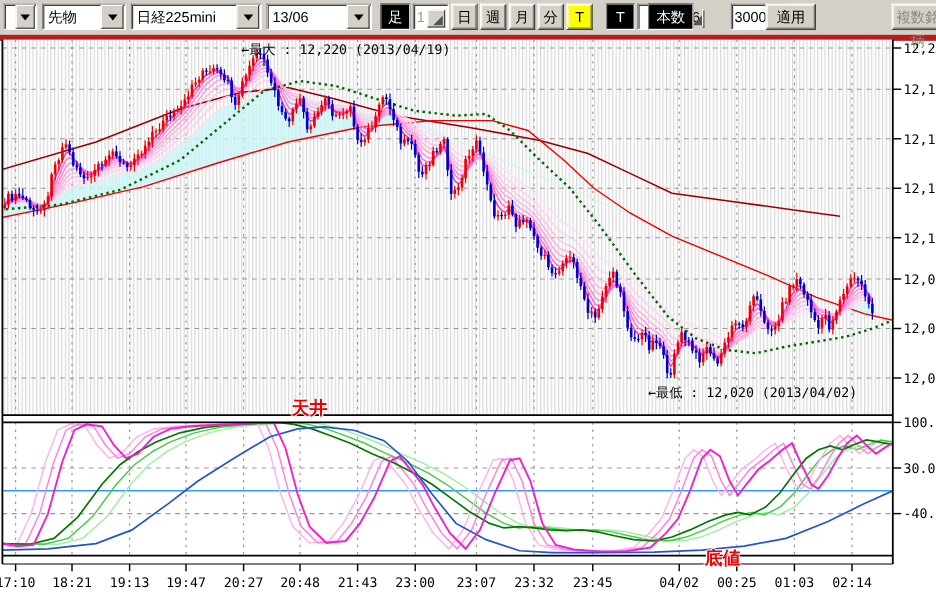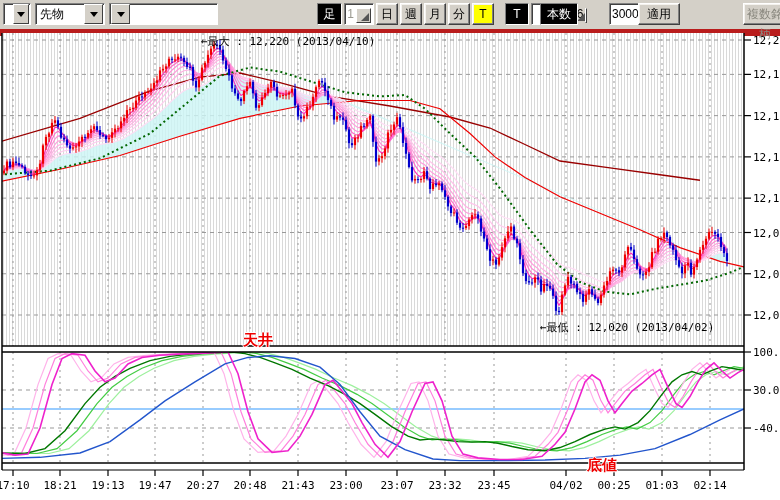--- a/index.html
+++ b/index.html
@@ -1,20 +1,20 @@
 <!DOCTYPE html>
 <html><head>
 <meta charset="utf-8">
 <style>
   html,body{margin:0;padding:0;}
   body{width:780px;height:500px;position:relative;background:#ffffff;overflow:hidden;
        font-family:"Liberation Sans",sans-serif;}
   
   .toolbar{position:absolute;left:0;top:0;width:780px;height:29px;background:#d4d0c8;
-           border-bottom:7px solid #b91c1c;}
+           border-bottom:5px solid #b91c1c;}
   .tb{position:absolute;top:3px;height:22px;box-sizing:border-box;font-size:12px;line-height:20px;}
   .combo{background:#fff;border:1px solid;border-color:#808080 #fff #fff #808080;
          box-shadow:inset 1px 1px 0 #404040;display:flex;align-items:center;}
   .combo .txt{flex:1;padding:0 4px;white-space:nowrap;overflow:hidden;color:#000;}
   .drop{width:17px;height:18px;margin:1px;background:#d4d0c8;border:1px solid;
         border-color:#fff #404040 #404040 #fff;display:flex;align-items:center;justify-content:center;}
   .arrow{width:0;height:0;border-left:4px solid transparent;border-right:4px solid transparent;
          border-top:5px solid #000;}
   .btn{background:#d4d0c8;border:1px solid;border-color:#fff #404040 #404040 #fff;
        box-shadow:inset -1px -1px 0 #808080,inset 1px 1px 0 #f4f2ee;
@@ -47,20 +47,27 @@
         <span class="arrow"></span>
       </span>
   </div>
   <div class="tb combo" style="left:35px;width:70px;">
     <span class="txt">先物</span>
     <span class="drop">
         <span class="arrow"></span>
       </span>
   </div>
   <div class="tb combo" style="left:109px;width:109px;">
+    <span class="txt">日経225mini</span>
+    <span class="drop">
+        <span class="arrow"></span>
+      </span>
+  </div>
+  <div class="tb combo" style="left:222px;width:88px;">
+    <span class="txt">13/06</span>
     <span class="drop">
         <span class="arrow"></span>
       </span>
   </div>
   <div class="tb btn black" style="left:317px;width:25px;">足</div>
   <div class="tb spin" style="left:344px;width:30px;">
     <span class="val grey">1</span>
     <span class="knob"></span>
   </div>
   <div class="tb btn" style="left:376px;width:22px;">日</div>
@@ -697,16 +704,16 @@
     <line x1="566" y1="470" x2="566" y2="476" stroke="#000000" stroke-width="1.2"></line>
     <text x="566" y="489" font-size="11" font-family="&quot;DejaVu Sans Mono&quot;,monospace" fill="#000" text-anchor="middle">04/02</text>
     <line x1="614" y1="470" x2="614" y2="476" stroke="#000000" stroke-width="1.2"></line>
     <text x="614" y="489" font-size="11" font-family="&quot;DejaVu Sans Mono&quot;,monospace" fill="#000" text-anchor="middle">00:25</text>
     <line x1="662" y1="470" x2="662" y2="476" stroke="#000000" stroke-width="1.2"></line>
     <text x="662" y="489" font-size="11" font-family="&quot;DejaVu Sans Mono&quot;,monospace" fill="#000" text-anchor="middle">01:03</text>
     <line x1="710" y1="470" x2="710" y2="476" stroke="#000000" stroke-width="1.2"></line>
     <text x="710" y="489" font-size="11" font-family="&quot;DejaVu Sans Mono&quot;,monospace" fill="#000" text-anchor="middle">02:14</text>
   </svg>
 
-<div class="note" style="left:201px;top:34px;">←最大 : 12,220 (2013/04/10)</div>
+<div class="note" style="left:201px;top:34px;">←最大 : 12,220 (2013/04/19)</div>
 <div class="note" style="left:540px;top:320px;">←最低 : 12,020 (2013/04/02)</div>
 <div class="marker" style="left:199px;top:331px;">天井</div>
 <div class="marker" style="left:543px;top:456px;">底値</div>
 
 </body></html>

